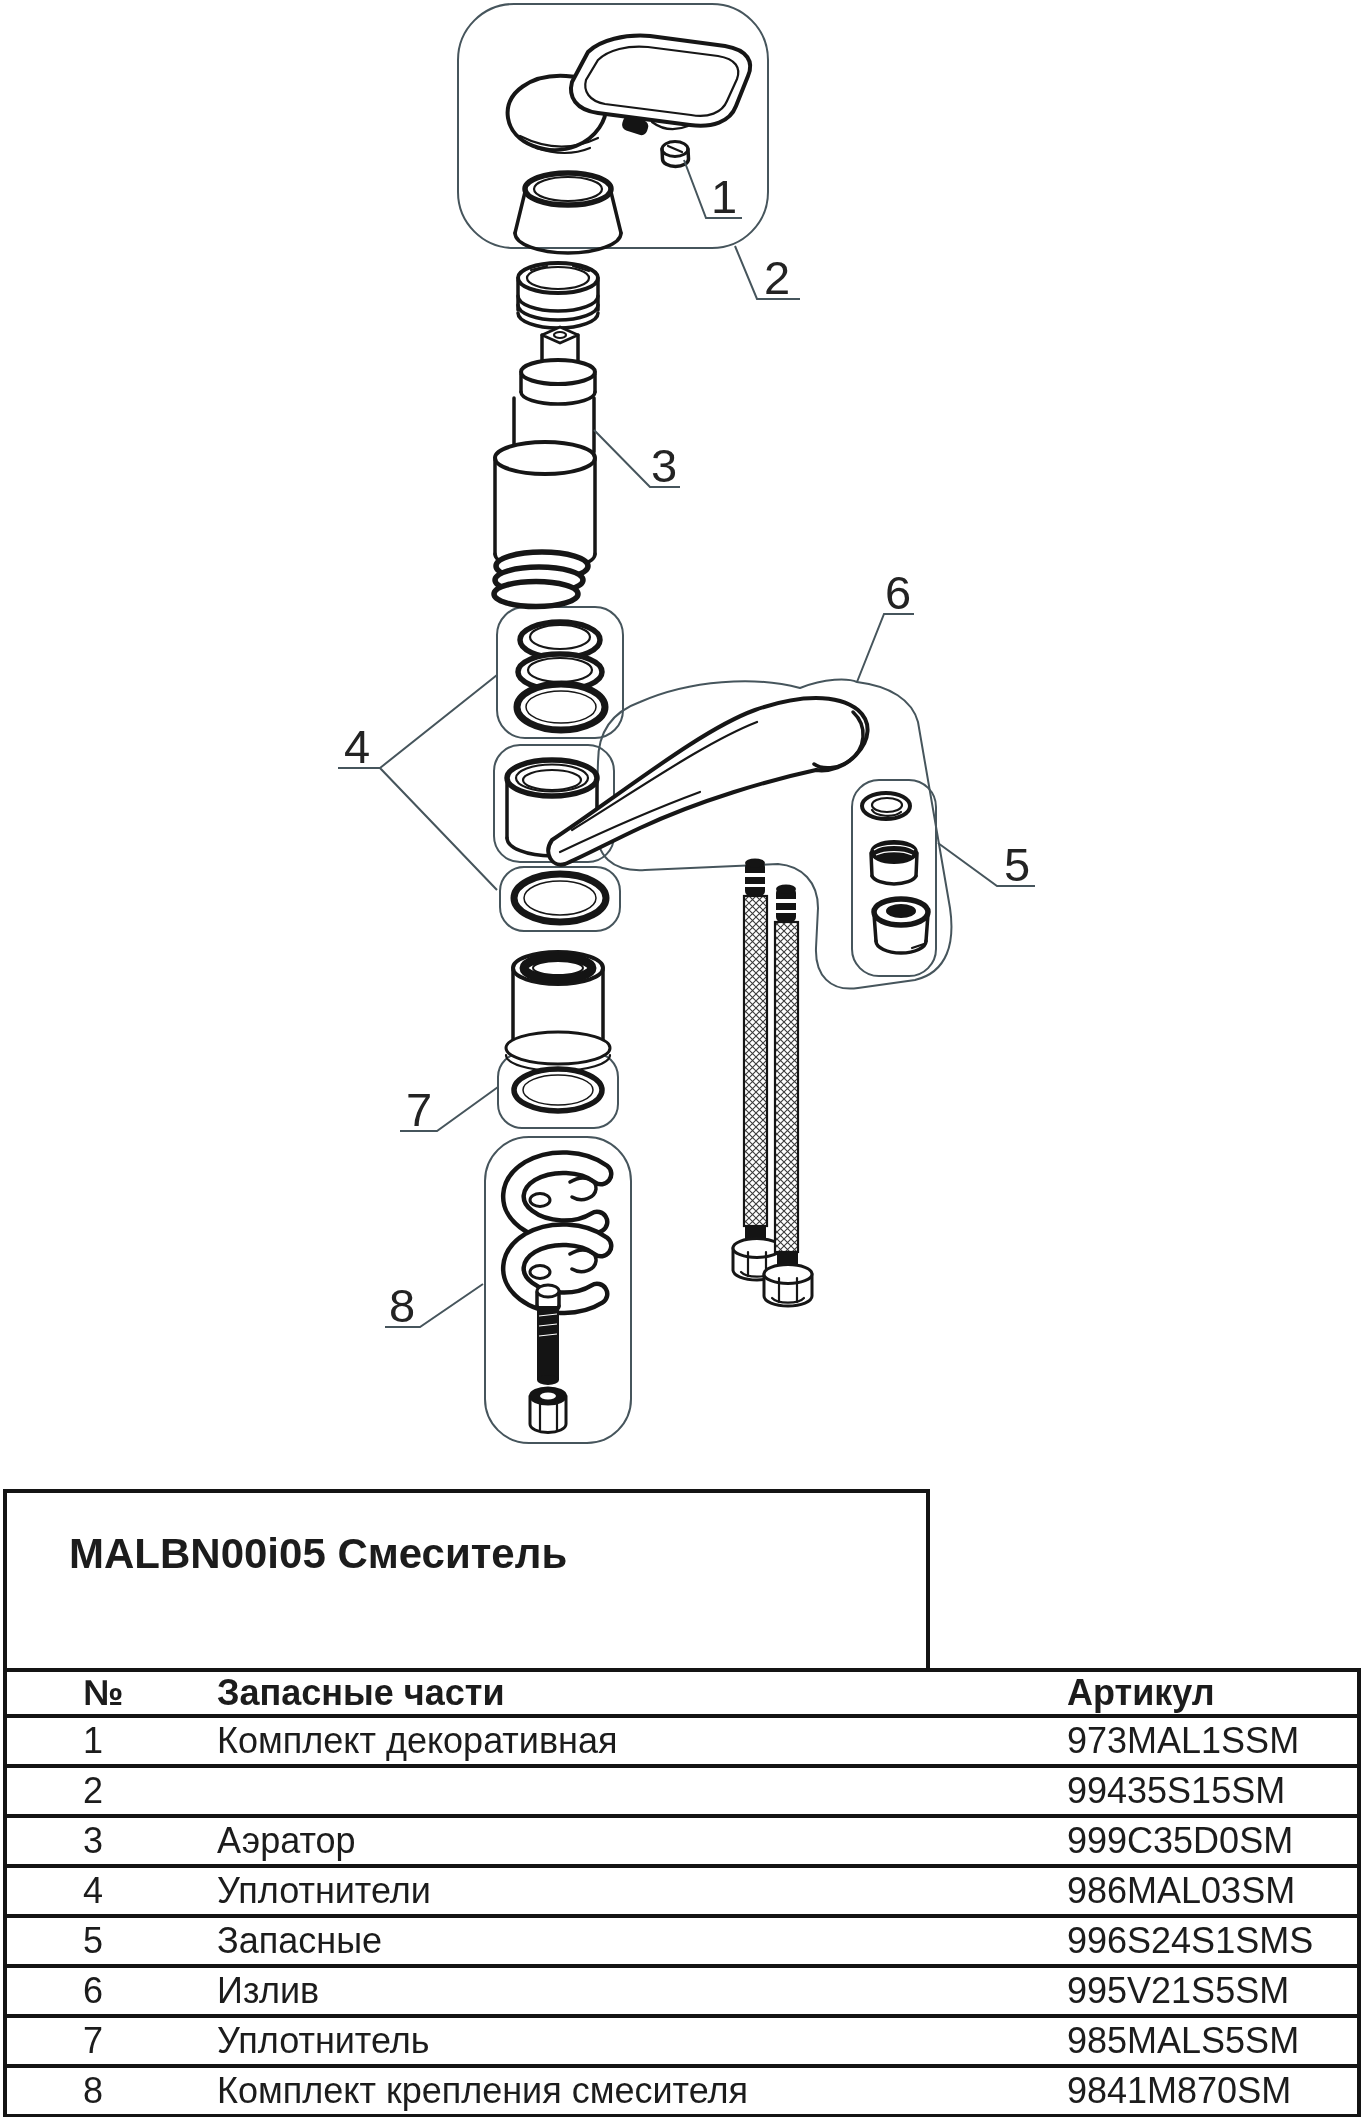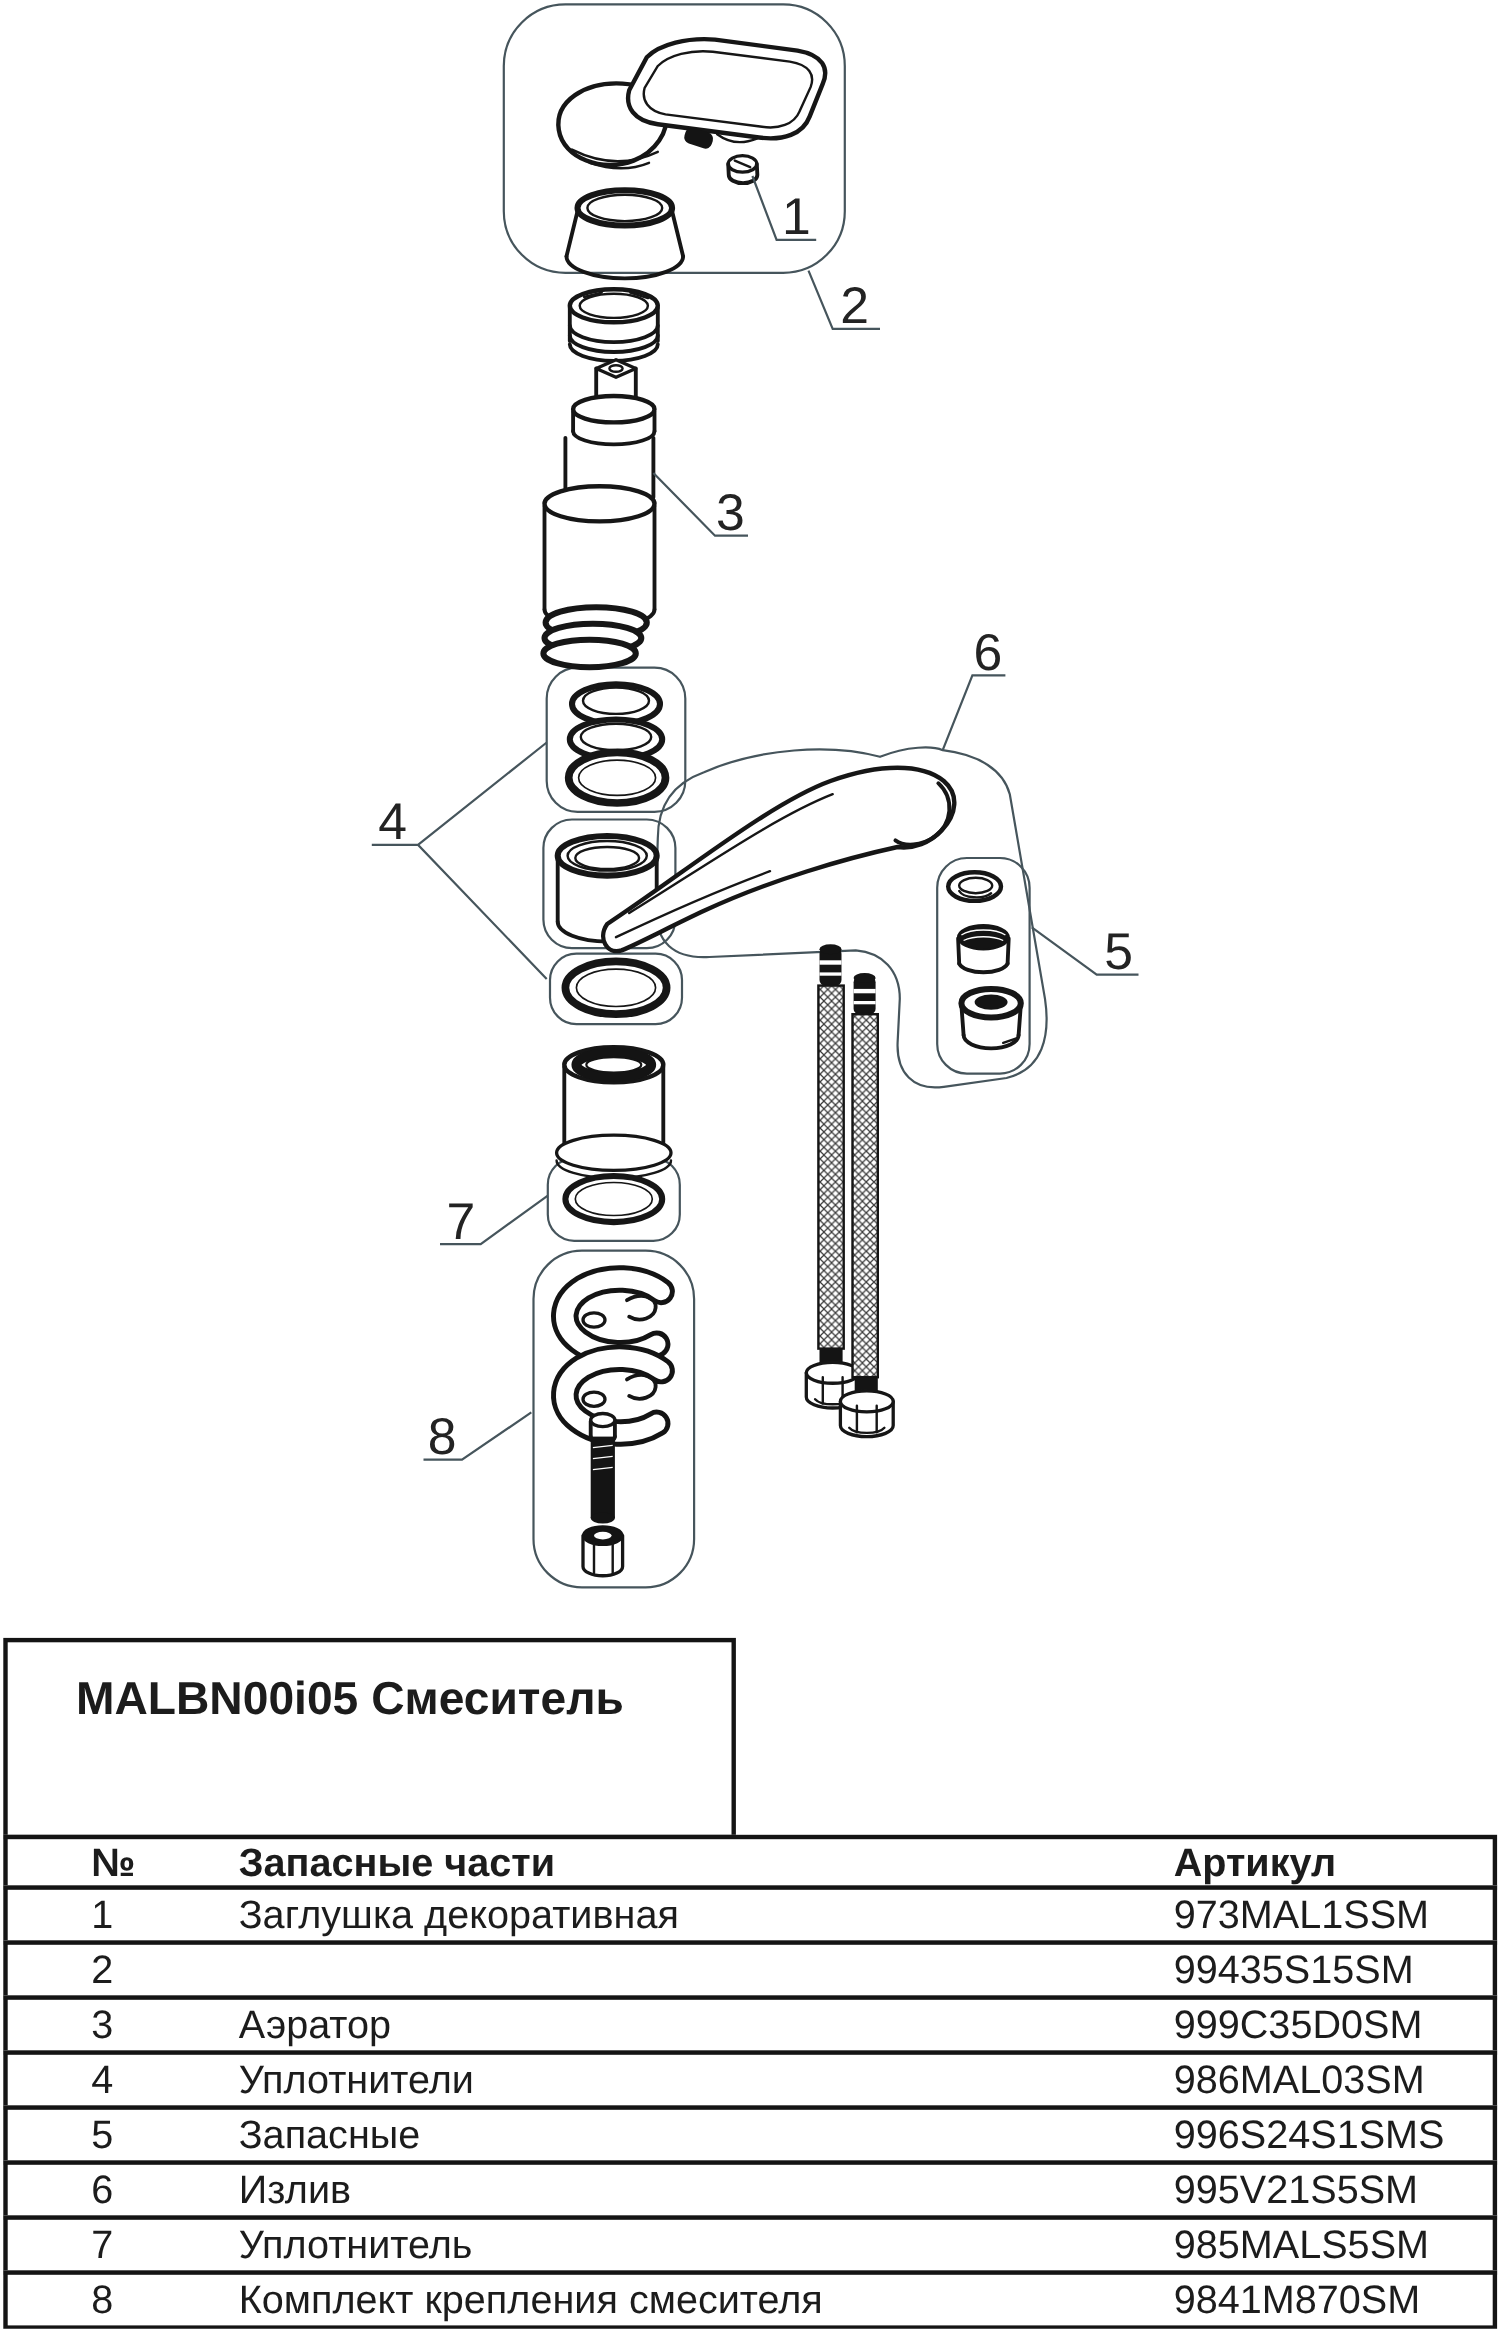--- a/index.html
+++ b/index.html
@@ -15,23 +15,23 @@
   .ldr{fill:none;stroke:#46555c;stroke-width:2;}
   .p  {fill:#ffffff;stroke:#161616;stroke-width:4;stroke-linejoin:round;stroke-linecap:round;}
   .p3 {fill:#ffffff;stroke:#161616;stroke-width:3;stroke-linejoin:round;stroke-linecap:round;}
   .d  {fill:none;stroke:#161616;stroke-width:2.2;stroke-linecap:round;}
   .d3 {fill:none;stroke:#161616;stroke-width:3.5;stroke-linecap:round;}
   .r5 {fill:#ffffff;stroke:#161616;stroke-width:5.5;}
   .r7 {fill:#ffffff;stroke:#161616;stroke-width:7;}
   .blk{fill:#141414;stroke:none;}
 
   #title-box{
-    position:absolute;left:3px;top:1489px;width:666px;height:183px;
+    position:absolute;left:3px;top:1489px;width:927px;height:183px;
     border:4px solid #141414;box-sizing:border-box;
-    padding:24px 10px 0 62px;
+    padding:34px 10px 0 62px;
   }
   #title-box .t-line{font-size:42px;font-weight:bold;line-height:54px;}
 
   #parts-table{position:absolute;left:3px;top:1668px;width:1358px;}
   .t-row{
     position:relative;height:54px;border:4px solid #141414;margin-top:-4px;
     background:#fff;box-sizing:border-box;
   }
   .t-row.t-head{height:50px;margin-top:0;}
   .cell{
@@ -251,21 +251,21 @@
 
 <div id="parts-table">
   <div class="t-row t-head">
     <div class="cell c-num">№</div>
     <div class="cell c-part">Запасные части</div>
     <div class="cell c-art">Артикул</div>
   </div>
 
   <div class="t-row">
     <div class="cell c-num">1</div>
-    <div class="cell c-part">Заглушка декоративная</div>
+    <div class="cell c-part">Комплект декоративная</div>
     <div class="cell c-art">973MAL1SSM</div>
   </div>
   <div class="t-row">
     <div class="cell c-num">2</div>
     <div class="cell c-art">99435S15SM</div>
   </div>
   <div class="t-row">
     <div class="cell c-num">3</div>
     <div class="cell c-part">Аэратор</div>
     <div class="cell c-art">999C35D0SM</div>

